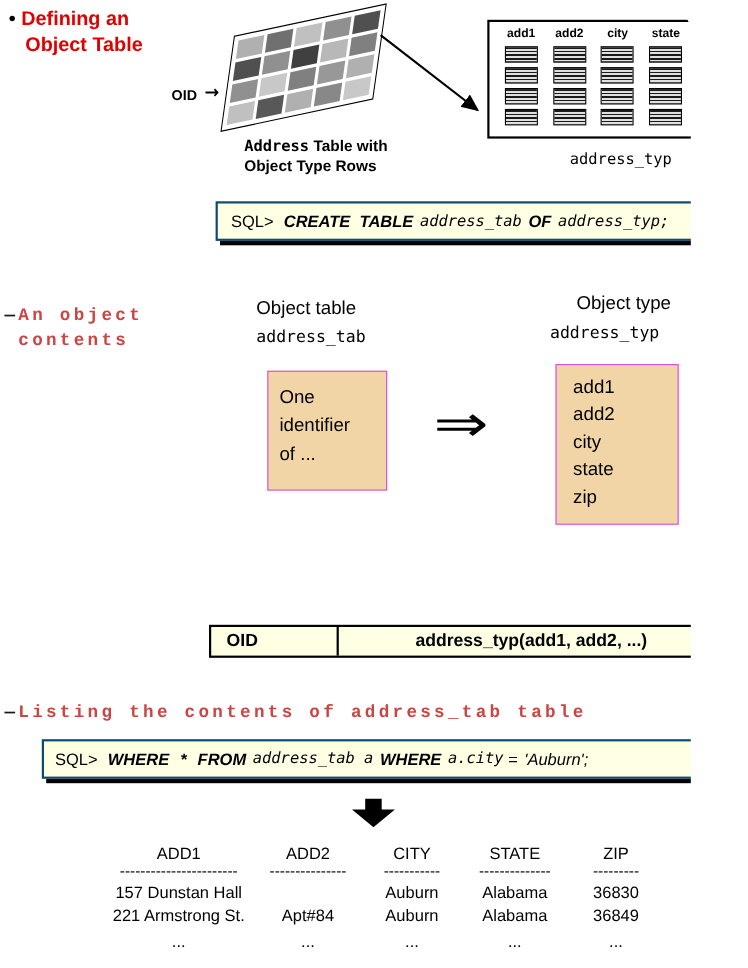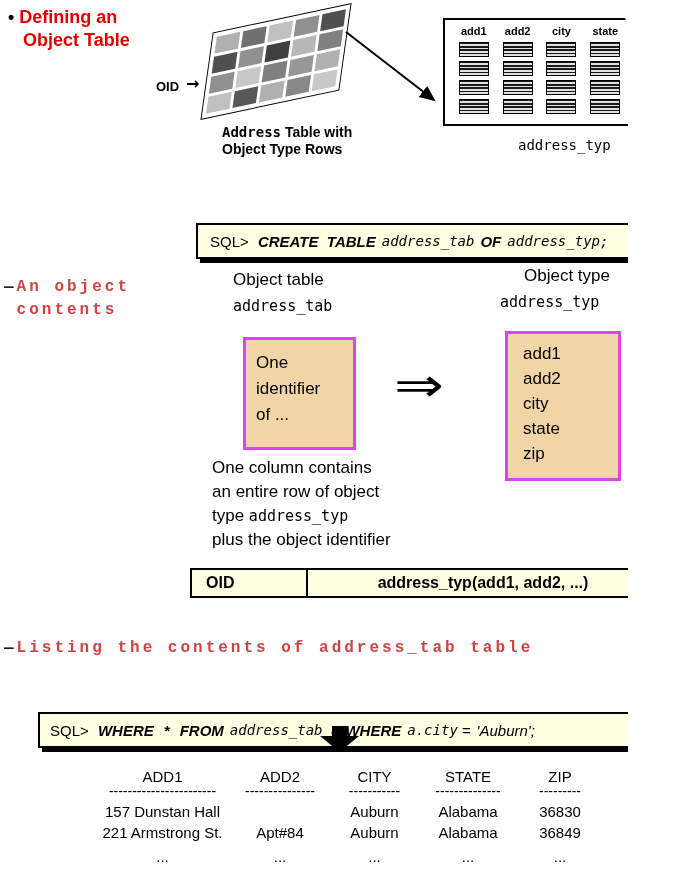--- a/index.html
+++ b/index.html
@@ -25,40 +25,40 @@
   .tcols{display:flex;justify-content:space-evenly;padding-top:5px;}
   .tcol{display:flex;flex-direction:column;align-items:center;}
   .tcol-h{font-size:11px;font-weight:bold;margin-bottom:3px;}
   .rowblock{width:28px;height:13px;border:1px solid #000;margin:2px 0;
             background:repeating-linear-gradient(180deg,#1a1a1a 0 1.5px,#e0e0e0 1.5px 3.2px);}
   .type-cap{position:absolute;left:518px;top:137px;font-size:14px;}
 
   .diag-arrow{position:absolute;left:342px;top:26px;}
 
   
-  .sqlbox{position:absolute;background:var(--cream);border:2px solid #000000;box-shadow:4px 4px 0 #000;
-          display:flex;align-items:center;font-size:15px;white-space:pre;margin-top:40px;}
+  .sqlbox{position:absolute;background:var(--cream);border:2px solid #0c4a6e;box-shadow:4px 4px 0 #000;
+          display:flex;align-items:center;font-size:15px;white-space:pre;}
   .sql1{left:196px;top:183px;width:450px;height:32px;padding-left:12px;}
   .sql2{left:38px;top:672px;width:600px;height:32px;padding-left:10px;}
   .kw{font-weight:bold;font-style:italic;margin:0 5px;text-align:right;}
   .idn{font-style:italic;margin:0 1px;font-family:"DejaVu Sans Mono","Liberation Mono",monospace;font-size:14px;}
   .pln{font-style:italic;margin:0 3px;}
 
   
   .sec{position:absolute;display:flex;color:var(--section_red);
        font-family:"Liberation Mono","DejaVu Sans Mono",monospace;font-weight:bold;
        font-size:16px;letter-spacing:3px;line-height:23px;}
   .sec .dash{color:#1a1a1a;margin-right:3px;letter-spacing:0;}
   .sec1{left:4px;top:276px;}
   .sec2{left:4px;top:637px;}
 
   .ot-label{position:absolute;font-size:17px;}
   .ot-name{position:absolute;font-size:15px;}
 
-  .tanbox{position:absolute;background:var(--tan);border:3px solid #d946ef;font-size:17px;}
+  .tanbox{position:absolute;background:var(--tan);border:1px solid #d946ef;font-size:17px;}
   .left-tan{left:243px;top:337px;width:87px;height:87px;padding:10px;line-height:26px;}
   .right-tan{left:505px;top:331px;width:95px;height:130px;padding:7px 0 7px 15px;line-height:25px;}
 
   .implies{position:absolute;left:394px;top:358px;font-family:"DejaVu Sans",sans-serif;font-size:46px;
            transform:scaleX(1.3);transform-origin:left center;}
 
   .explain{position:absolute;left:212px;top:456px;font-size:17px;line-height:24px;}
   .explain .m15{font-size:15px;}
 
   .oidrow{position:absolute;left:190px;top:568px;width:466px;height:26px;border:2px solid #000;
@@ -199,26 +199,20 @@
   <div class="implies">⇒</div>
 
   <div class="tanbox right-tan">
     <div>add1</div>
     <div>add2</div>
     <div>city</div>
     <div>state</div>
     <div>zip</div>
   </div>
 
-  <div class="explain">
-    <div>One column contains</div>
-    <div>an entire row of object</div>
-    <div><span>type </span><span class="mono m15">address_typ</span></div>
-    <div>plus the object identifier</div>
-  </div>
 
   <div class="oidrow">
     <div class="oc1">OID</div>
     <div class="oc2">address_typ(add1, add2, ...)</div>
   </div>
 
   <div class="sec sec2">
     <span class="dash">—</span>
     <span>Listing the contents of address_tab table</span>
   </div>

